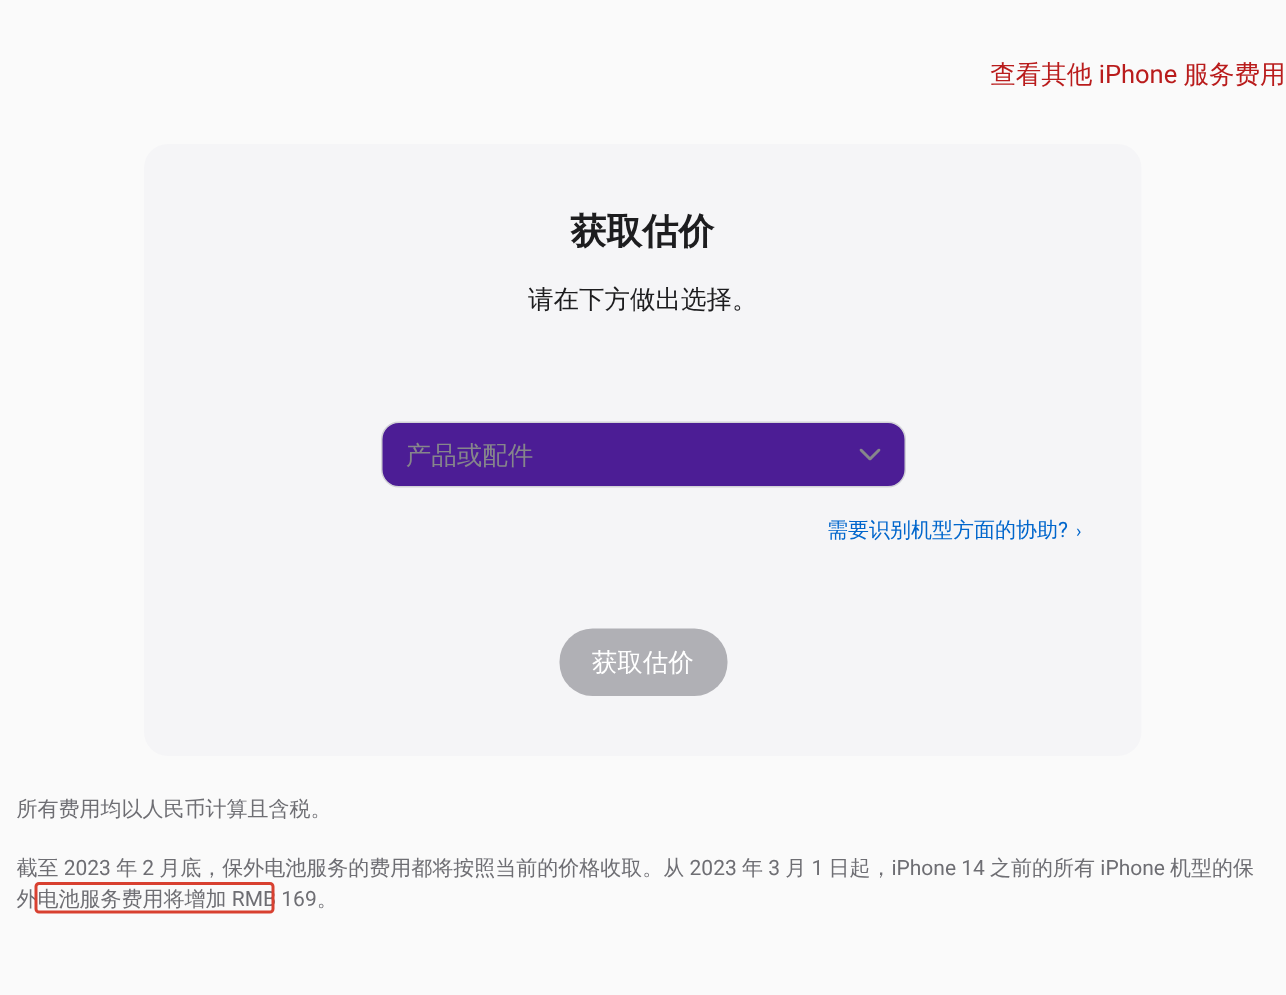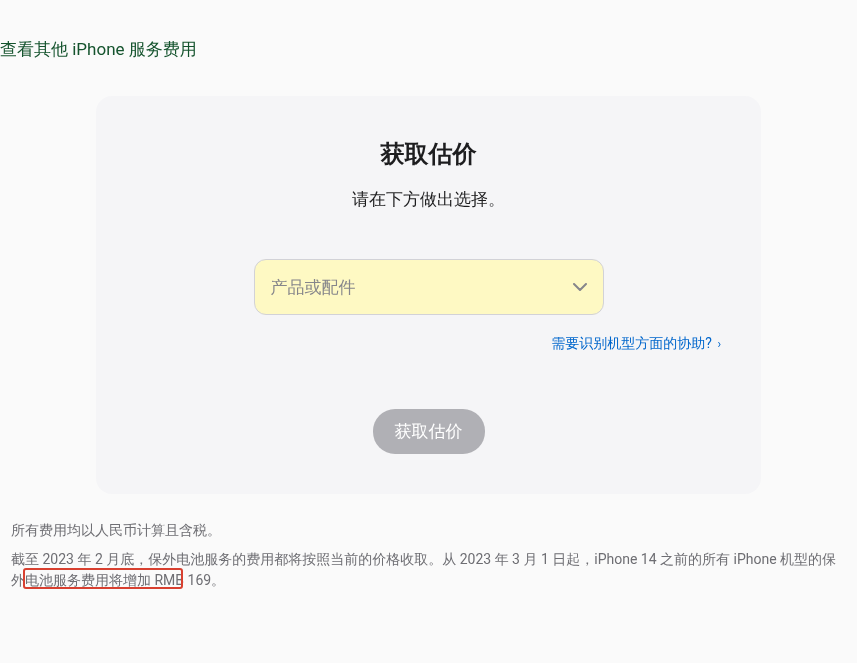--- a/index.html
+++ b/index.html
@@ -8,22 +8,22 @@
       box-sizing: border-box;
     }
     body {
       font-family: -apple-system, BlinkMacSystemFont, "Segoe UI", Roboto, Helvetica, Arial, sans-serif;
       background: #fafafa;
       width: 857px;
       height: 663px;
       padding-top: 38px;
     }
     .top-link {
-      text-align: left;
-      color: #14532d;
+      text-align: right;
+      color: #b91c1c;
       font-size: 17px;
       margin-bottom: 35px;
       cursor: pointer;
     }
     .card {
       width: 665px;
       margin: 0 auto;
       background: #f5f5f7;
       border-radius: 16px;
       padding: 42px 40px 40px 40px;
@@ -32,31 +32,31 @@
       text-align: center;
       font-size: 24px;
       font-weight: 600;
       color: #1d1d1f;
       margin-bottom: 18px;
     }
     .card-subtitle {
       text-align: center;
       font-size: 17px;
       color: #1d1d1f;
-      margin-bottom: 48px;
+      margin-bottom: 70px;
     }
     .select-wrap {
       position: relative;
       width: 350px;
       margin: 0 auto 26px auto;
     }
     .select-box {
       width: 100%;
-      height: 56px;
-      background: #fef9c3;
+      height: 44px;
+      background: #4c1d95;
       border: 1px solid #d2d2d7;
       border-radius: 12px;
       padding: 0 40px 0 16px;
       display: flex;
       align-items: center;
       cursor: pointer;
       font-size: 17px;
       color: #86868b;
       position: relative;
     }
@@ -96,21 +96,21 @@
     }
     .footer-text {
       width: 835px;
       margin: 0 auto;
       padding: 26px 0 0 0;
       font-size: 14px;
       color: #6e6e73;
       line-height: 1.5;
     }
     .footer-line1 {
-      margin-bottom: 8px;
+      margin-bottom: 18px;
     }
     .footer-line2 {
       position: relative;
     }
     .highlight-box {
       position: absolute;
       border: 2px solid #d84030;
       border-radius: 3px;
       left: 12px;
       top: 19px;

